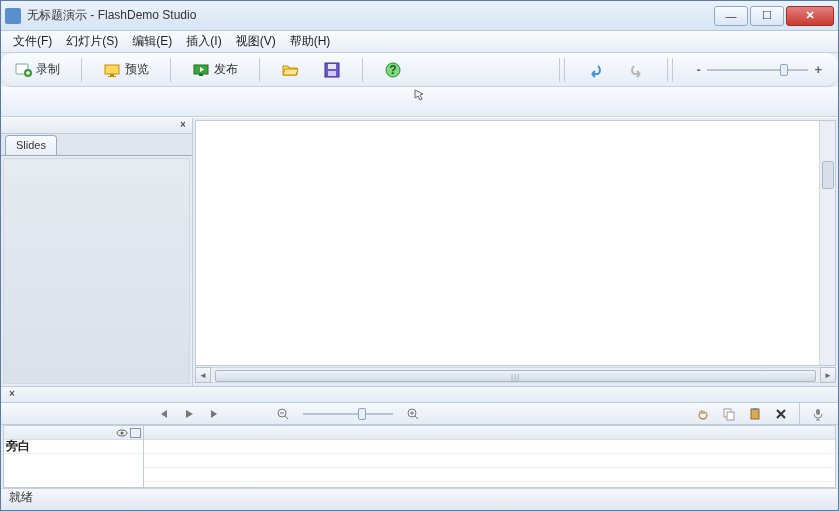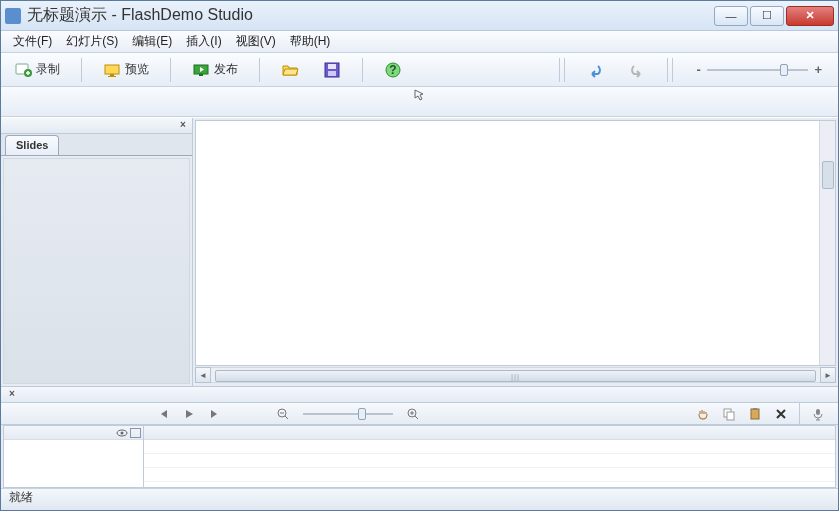--- a/index.html
+++ b/index.html
@@ -1,41 +1,41 @@
 <!DOCTYPE html>
 <html><head>
 <meta charset="utf-8">
 <style>
 * { margin:0; padding:0; box-sizing:border-box; font-family:"Microsoft YaHei",Tahoma,Arial,sans-serif; font-size:12px; user-select:none; }
 body { background:#f0f0f0; overflow:hidden; }
 .window { width:839px; height:511px; background:#e8edf3; display:flex; flex-direction:column; border:1px solid #5a7aa0; }
 .titlebar { height:30px; background:linear-gradient(#eaf2fb,#d6e4f5); display:flex; align-items:center; padding:0 4px; border-bottom:1px solid #b8c8dc; }
 .titlebar .app-icon { width:16px; height:16px; background:#5a8fcf; border-radius:2px; margin-right:6px; }
-.titlebar .title { flex:1; color:#333; font-size:16px; }
+.titlebar .title { flex:1; color:#333; font-size:12px; }
 .win-btns { display:flex; gap:2px; }
 .win-btn { width:34px; height:20px; border:1px solid #94a8c0; border-radius:3px; background:linear-gradient(#f8fbff,#d9e6f5); display:flex; align-items:center; justify-content:center; font-size:11px; color:#334; }
 .win-btn.close { width:48px; background:linear-gradient(#e28080,#c93a2e); color:#fff; border-color:#a02c20; font-weight:bold; }
 .menubar { height:22px; background:linear-gradient(#fafcff,#e8eef6); display:flex; align-items:center; padding:0 6px; gap:2px; border-bottom:1px solid #c7d2e0; }
 .menu-item { padding:2px 6px; color:#222; cursor:default; }
-.toolbar1 { height:34px; background:linear-gradient(#fafcff,#e6edf5); display:flex; align-items:center; padding:16px 6px; gap:10px; border-bottom:1px solid #c7d2e0; }
+.toolbar1 { height:34px; background:linear-gradient(#fafcff,#e6edf5); display:flex; align-items:center; padding:16px 6px; gap:10px; border-bottom:1px solid #c7d2e0;border-radius:12px; }
 .tbtn { height:28px; min-width:28px; display:flex; align-items:center; justify-content:center; gap:4px; padding:0 6px; border:1px solid transparent; border-radius:3px; color:#333; }
 .tbtn .ico { width:18px; height:18px; display:flex; align-items:center; justify-content:center; }
 .sep { width:1px; height:24px; background:#c0cbd9; margin:0 4px; }
 .sep2 { width:6px; height:24px; border-left:1px solid #c0cbd9; border-right:1px solid #c0cbd9; margin:0 4px; }
 .slider { display:flex; align-items:center; gap:6px; flex:1; padding:0 10px; }
 .slider-track { flex:1; height:2px; background:#b8c4d2; position:relative; }
 .slider-thumb { position:absolute; top:-5px; right:20px; width:8px; height:12px; background:#e8eef6; border:1px solid #8ea3bc; border-radius:2px; }
 .slider-lbl { font-size:13px; color:#666; font-weight:bold; }
 .toolbar2 { height:30px; background:linear-gradient(#f8fbff,#e6edf5); display:flex; align-items:center; padding:0 8px; gap:6px; border-bottom:1px solid #c7d2e0;flex-direction:column; }
 .shape-btn { width:24px; height:22px; display:flex; align-items:center; justify-content:center; border:1px solid transparent; border-radius:2px; }
 .main { flex:1; display:flex; min-height:0; border-top:1px solid #fff; }
 .sidebar { width:192px; background:#e7ecf2; display:flex; flex-direction:column; border-right:1px solid #c0cbd9; }
 .side-head { height:16px; display:flex; justify-content:flex-end; align-items:center; padding:0 2px; background:linear-gradient(#f4f8fc,#e4eaf2); border-bottom:1px solid #c0cbd9; }
 .side-close { width:14px; height:14px; font-size:10px; color:#555; text-align:center; font-weight:bold; }
-.tab-row { height:22px; display:flex; align-items:flex-end; border-bottom:1px solid #9eaabb; background:#e0e6ee;font-weight:bold; }
+.tab-row { height:22px; display:flex; align-items:flex-end; border-bottom:1px solid #9eaabb; background:#e0e6ee; }
 .tab { height:20px; padding:3px 10px 0; background:linear-gradient(#f8fbff,#e8eef6); border:1px solid #9eaabb; border-bottom:none; border-top-left-radius:4px; border-top-right-radius:4px; margin-left:4px; font-size:11px; color:#333; }
 .side-body { flex:1; background:linear-gradient(#e6ebf2,#dbe1e9); border:1px solid #d0d8e2; margin:2px; }
 .canvas-wrap { flex:1; display:flex; flex-direction:column; background:#e7ecf2; min-width:0; }
 .canvas { flex:1; background:#fff; border:1px solid #c0cbd9; margin:2px 2px 0 2px; position:relative; }
 .vscroll { position:absolute; right:0; top:0; bottom:0; width:16px; background:#ebeff5; border-left:1px solid #d0d8e2; }
 .vthumb { position:absolute; top:40px; left:2px; width:12px; height:28px; background:#d7e0ea; border:1px solid #aeb9c8; border-radius:2px; }
 .hscroll-row { height:18px; display:flex; align-items:center; margin:0 2px 2px; }
 .harrow { width:16px; height:16px; background:linear-gradient(#f4f8fc,#dde5ef); border:1px solid #b7c2d0; font-size:8px; color:#666; display:flex; align-items:center; justify-content:center; }
 .htrack { flex:1; height:16px; background:#ebeff5; border-top:1px solid #d0d8e2; border-bottom:1px solid #d0d8e2; position:relative; }
 .hthumb { position:absolute; left:4px; right:4px; top:2px; height:12px; background:linear-gradient(#eef3f9,#d3dce7); border:1px solid #aeb9c8; border-radius:2px; display:flex; align-items:center; justify-content:center; font-size:8px; color:#9aa8ba; letter-spacing:1px; }
@@ -334,20 +334,23 @@
       <div class="tl-labels">
         <div class="tl-hdr">
           <span>
               <svg width="12" height="10">
                 <ellipse cx="6" cy="5" rx="5" ry="3" fill="none" stroke="#666"></ellipse>
                 <circle cx="6" cy="5" r="1.5" fill="#666"></circle>
               </svg>
             </span>
           <span class="mini"></span>
         </div>
+        <div class="tl-row">
+            <span>旁白</span>
+          </div>
       </div>
       <div class="tl-track">
         <div class="tl-hdr"></div>
         <div class="tl-row"></div>
         <div class="tl-row"></div>
         <div class="tl-row"></div>
       </div>
     </div>
   </div>
 

